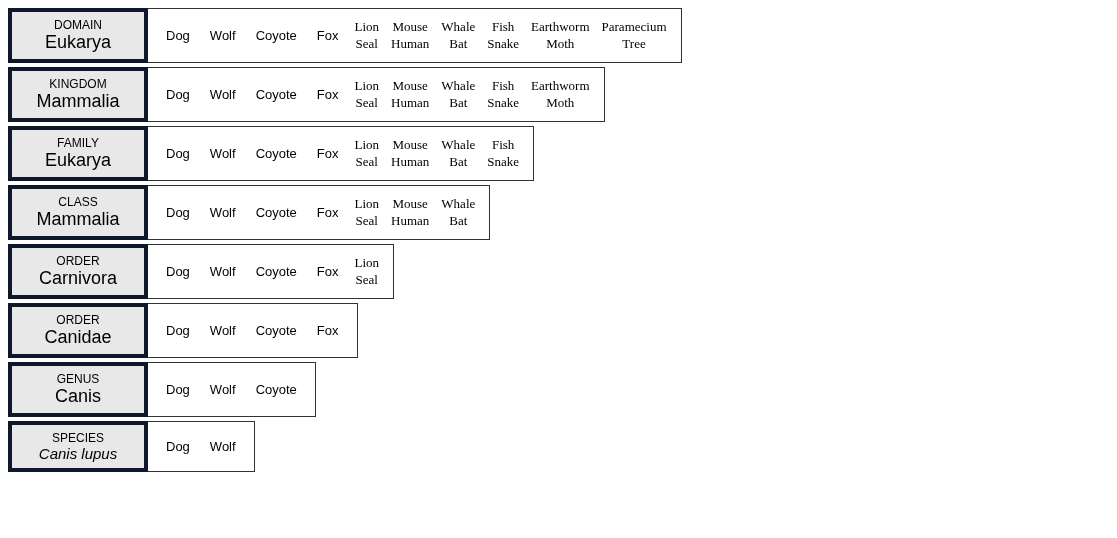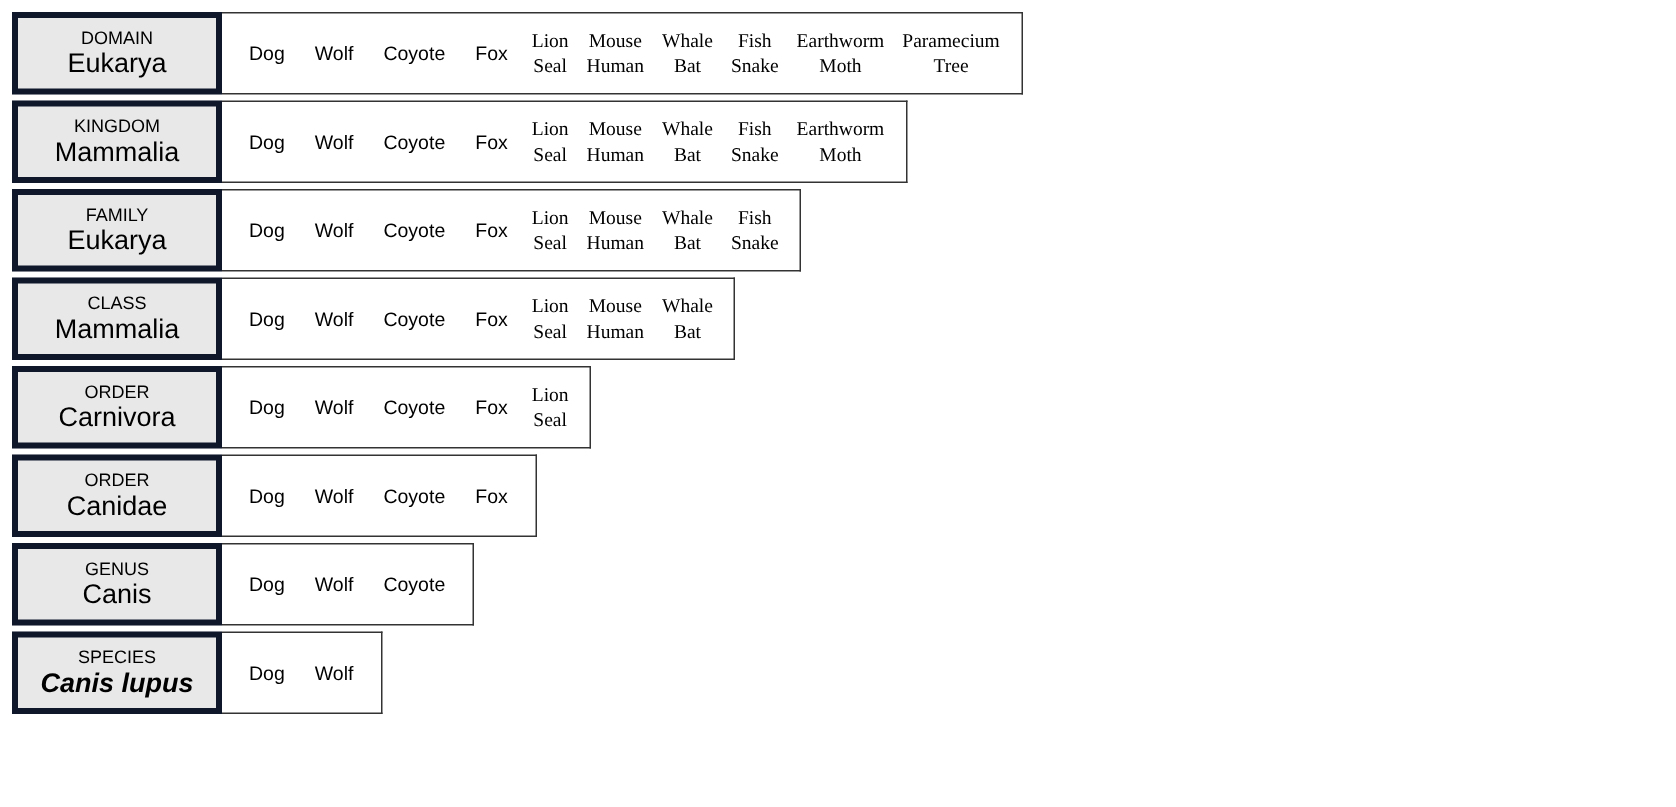--- a/index.html
+++ b/index.html
@@ -30,23 +30,23 @@
     }
     .label-cell .rank {
       font-weight: normal;
       font-size: 12px;
     }
     .label-cell .name {
       font-weight: normal;
       font-size: 18px;
     }
     .label-cell .name-italic {
-      font-weight: bold;
+      font-weight: normal;
       font-style: italic;
-      font-size: 18px;
+      font-size: 15px;
     }
     .members-cell {
       border: 1px solid #333;
       border-left: none;
       display: flex;
       align-items: center;
       padding: 4px 8px;
       flex-wrap: nowrap;
       justify-content: space-between;
     }

